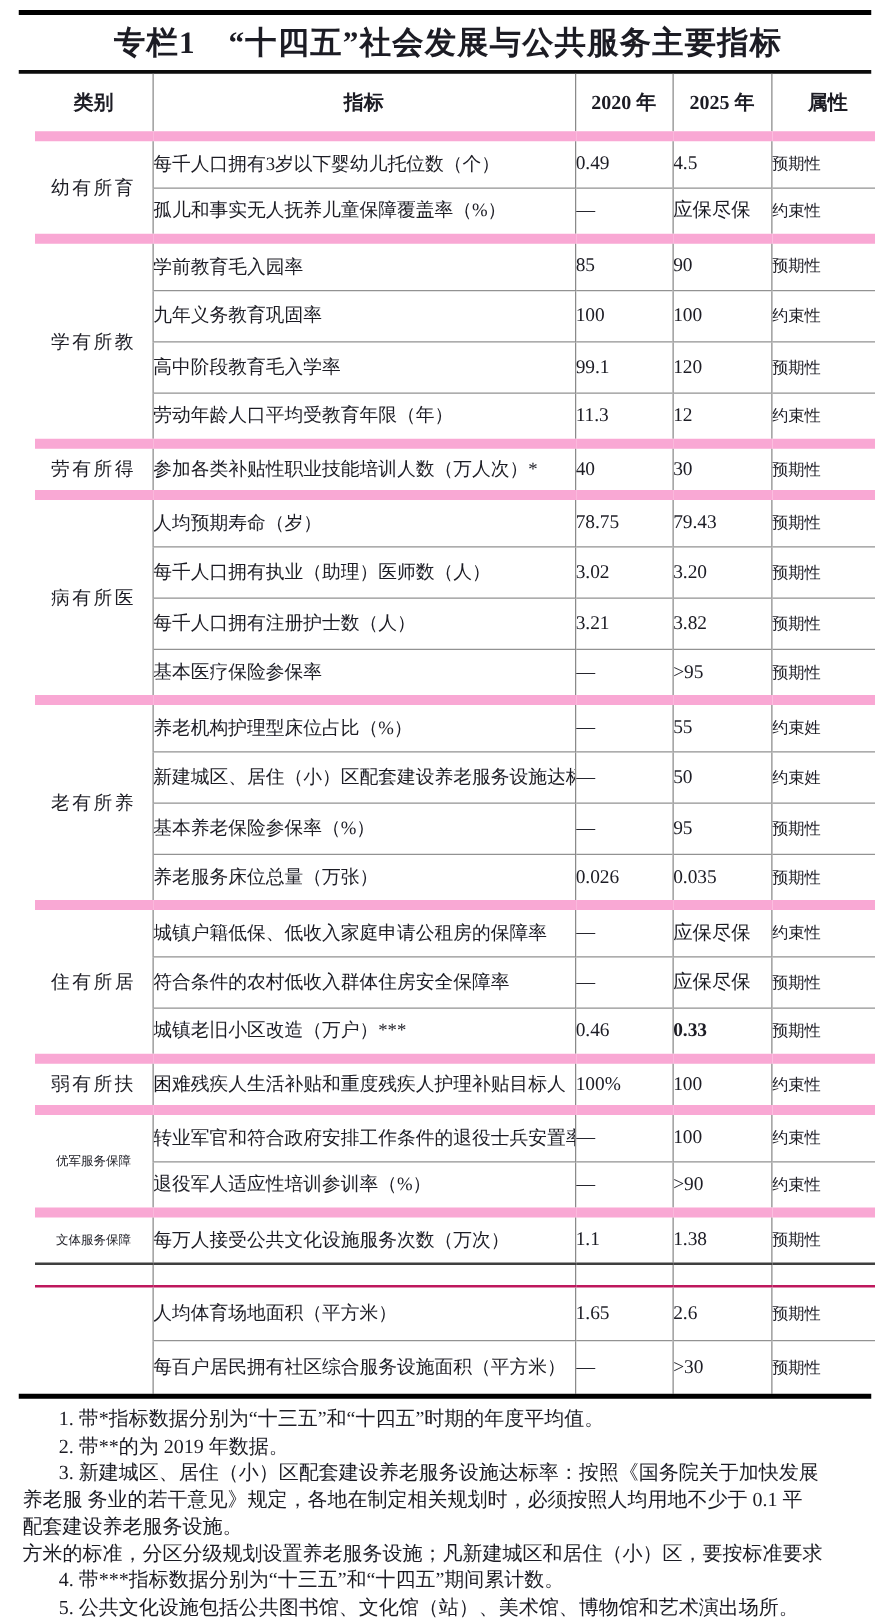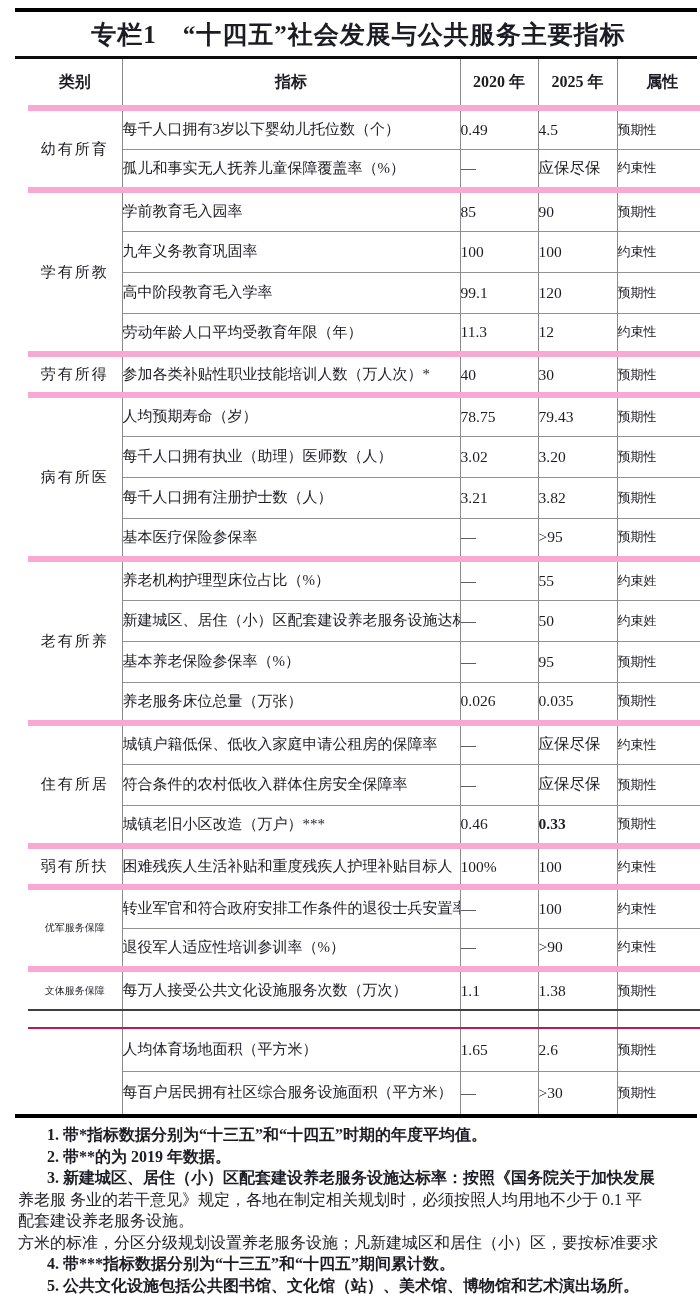--- a/index.html
+++ b/index.html
@@ -25,34 +25,34 @@
   }
   table.ind-table th, table.ind-table td { padding:0; overflow:hidden; }
   thead th {
     height:46px; font-size:16px; font-weight:bold; text-align:center;
     border-bottom:2px solid #3f3f3f; white-space:nowrap;
   }
   .col-ind, .col-2020, .col-2025, .col-attr { border-left:1px solid #8a8a8a; }
   tr.r { height:41px; }
   tr.mini { height:43px; }
   tr.gap > td { height:16px; border-top:2px solid #3f3f3f; }
-  tr.start > td { border-top:6px solid #f9a8d4; }
+  tr.start > td { border-top:8px solid #f9a8d4; }
   tr.mini-start > td { border-top:2px solid #be185d; }
   tr.cont > td { border-top:1px solid #929292; }
   td.cat { text-align:center; font-size:15px; letter-spacing:2px; white-space:nowrap; }
   td.cat.long { letter-spacing:0; font-size:10px; }
   td.ind { text-align:left; font-size:15px; padding-left:3px; white-space:nowrap; }
   td.num { font-size:15.5px; white-space:nowrap; }
   td.attr { text-align:left; font-size:13px; white-space:nowrap; }
   td.b { font-weight:bold; }
   .footnotes {
     margin:6px 8px 0 18px; font-size:16px; line-height:21.5px;
   }
   .fn-line { white-space:nowrap; }
-  .fn-first { padding-left:29px;font-weight:bold; }
+  .fn-first { padding-left:29px; }
 </style>
 </head>
 <body>
 
 <div class="doc">
   <div class="bar bar-top"></div>
   <div class="title">专栏1　“十四五”社会发展与公共服务主要指标</div>
   <div class="bar bar-mid"></div>
 
   <table class="ind-table" id="main-table">

